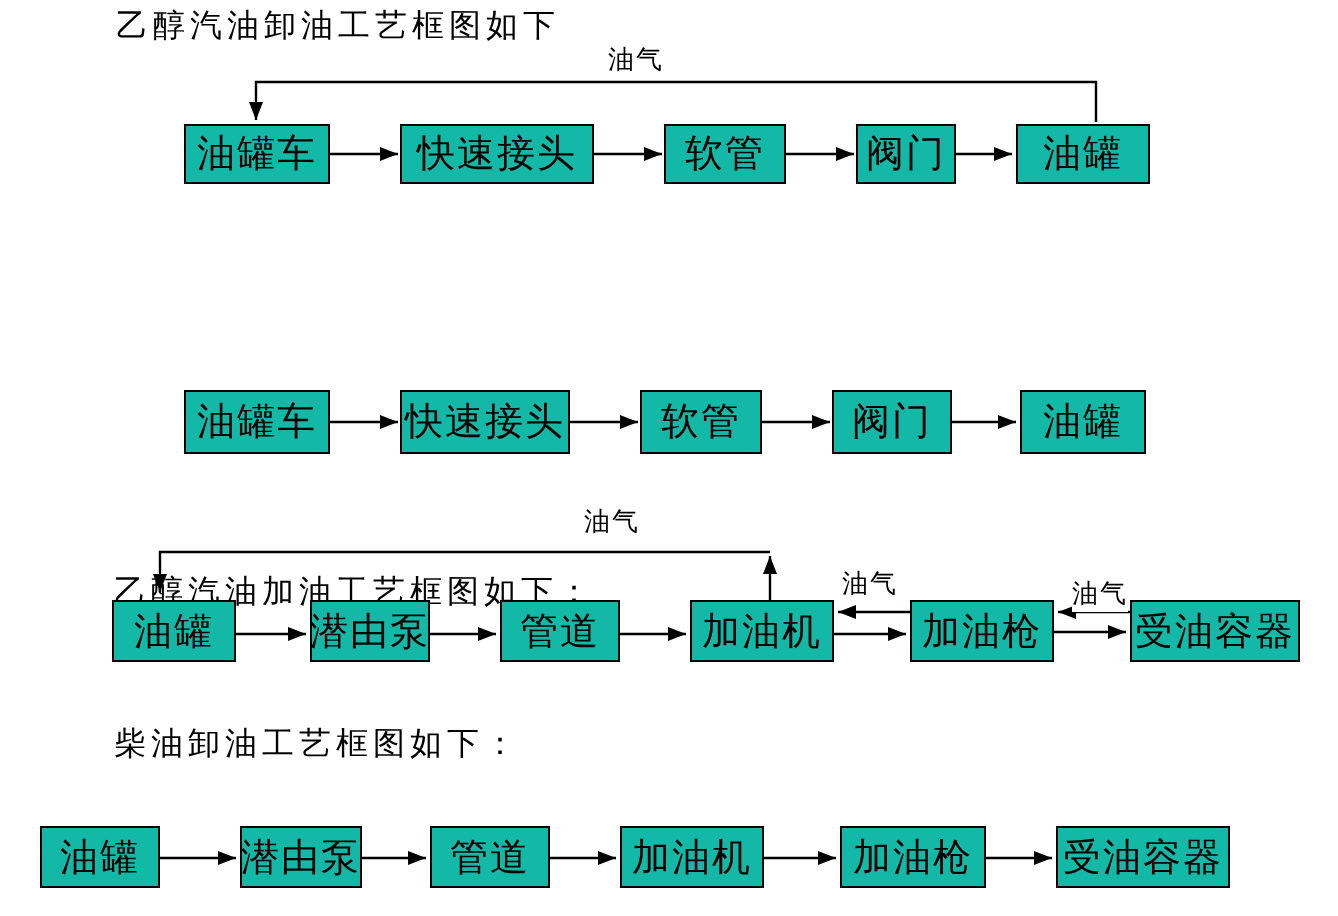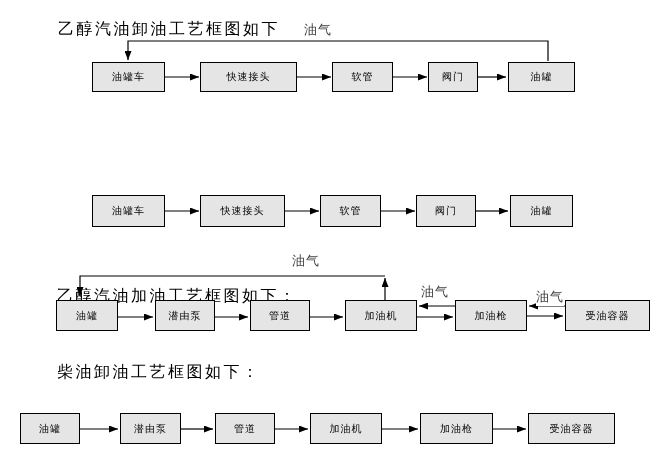--- a/index.html
+++ b/index.html
@@ -8,26 +8,26 @@
     font-family:"Liberation Sans","DejaVu Sans",sans-serif; color:#000;
     overflow:hidden;
   }
   .connectors { position:absolute; left:0; top:0; width:669px; height:458px; }
   .title {
     position:absolute; font-size:16px; letter-spacing:2.5px;
     white-space:nowrap; color:#000;
   }
   .node {
     position:absolute; box-sizing:border-box; border:1.5px solid #000;
-    background:#e5e5e5; display:flex; align-items:center; justify-content:center;
-    font-size:10px; letter-spacing:1px; white-space:nowrap;
+    background:#14b8a6; display:flex; align-items:center; justify-content:center;
+    font-size:19px; letter-spacing:1px; white-space:nowrap;
   }
   .vapor {
     position:absolute; font-size:13px; letter-spacing:1px;
-    white-space:nowrap; color:#404040;
+    white-space:nowrap; color:#000000;
   }
 </style>
 </head>
 <body>
 
 <div class="canvas">
 
   <svg class="connectors" viewBox="0 0 669 458">
     <defs>
       <marker id="ah" markerUnits="userSpaceOnUse" markerWidth="9" markerHeight="7" refX="9" refY="3.5" orient="auto">
@@ -56,21 +56,21 @@
     <line x1="385" y1="300" x2="385" y2="278" stroke="#000" stroke-width="1.2" marker-end="url(#ah)"></line>
     <polyline points="385,276 80,276 80,296" fill="none" stroke="#000" stroke-width="1.2" marker-end="url(#ah)"></polyline>
 
     <line x1="80" y1="429" x2="118" y2="429" stroke="#000" stroke-width="1.2" marker-end="url(#ah)"></line>
     <line x1="181" y1="429" x2="213" y2="429" stroke="#000" stroke-width="1.2" marker-end="url(#ah)"></line>
     <line x1="275" y1="429" x2="308" y2="429" stroke="#000" stroke-width="1.2" marker-end="url(#ah)"></line>
     <line x1="382" y1="429" x2="418" y2="429" stroke="#000" stroke-width="1.2" marker-end="url(#ah)"></line>
     <line x1="493" y1="429" x2="526" y2="429" stroke="#000" stroke-width="1.2" marker-end="url(#ah)"></line>
   </svg>
 
-  <div class="title" style="left:58px; top:3px;margin-top:16px;">乙醇汽油卸油工艺框图如下</div>
+  <div class="title" style="left:58px; top:3px;">乙醇汽油卸油工艺框图如下</div>
   <div class="vapor" style="left:304px; top:21px;">油气</div>
   <div class="node" style="left:92px;  top:62px; width:73px; height:30px;">油罐车</div>
   <div class="node" style="left:200px; top:62px; width:97px; height:30px;">快速接头</div>
   <div class="node" style="left:332px; top:62px; width:61px; height:30px;">软管</div>
   <div class="node" style="left:428px; top:62px; width:50px; height:30px;">阀门</div>
   <div class="node" style="left:508px; top:62px; width:67px; height:30px;">油罐</div>
 
   <div class="node" style="left:92px;  top:195px; width:73px; height:32px;">油罐车</div>
   <div class="node" style="left:200px; top:195px; width:85px; height:32px;">快速接头</div>
   <div class="node" style="left:320px; top:195px; width:61px; height:32px;">软管</div>

